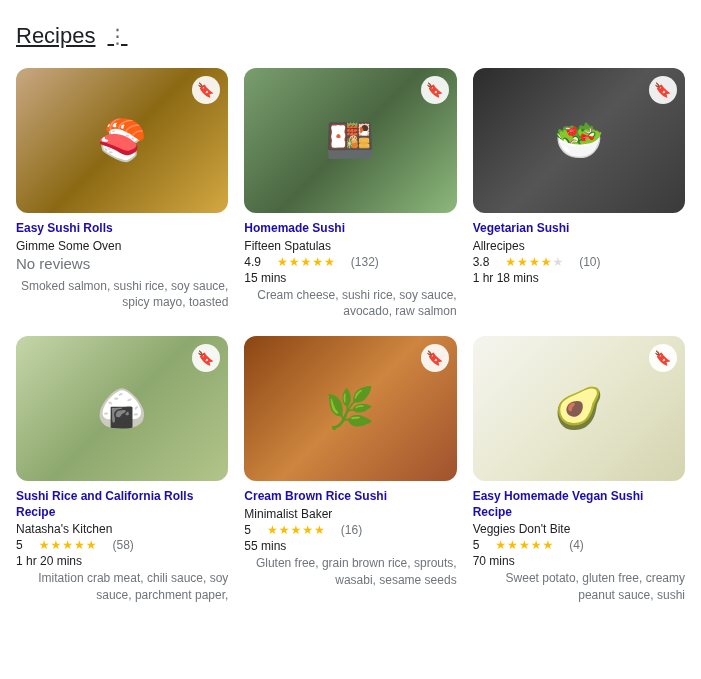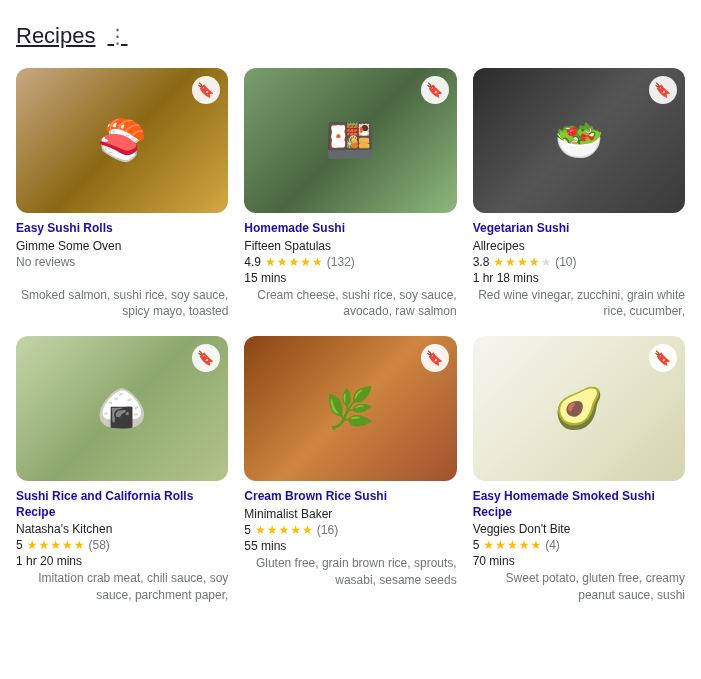--- a/index.html
+++ b/index.html
@@ -69,28 +69,28 @@
       font-weight: 700;
       margin-bottom: 2px;
       line-height: 1.3;
     }
     .recipe-source {
       font-size: 12px;
       color: #202124;
       margin-bottom: 2px;
     }
     .recipe-reviews {
-      font-size: 12px;
+      font-size: 15px;
       color: #70757a;
-      margin-bottom: 18px;
+      margin-bottom: 6px;
     }
     .recipe-rating-row {
       display: flex;
       align-items: center;
-      gap: 4px;
+      gap: 16px;
       margin-bottom: 2px;
     }
     .rating-number {
       font-size: 12px;
       color: #202124;
     }
     .stars {
       display: flex;
       gap: 1px;
     }
@@ -186,21 +186,20 @@
         <div class="stars">
           <span class="star full">★</span>
           <span class="star full">★</span>
           <span class="star full">★</span>
           <span class="star half">★</span>
           <span class="star empty">★</span>
         </div>
         <span class="review-count">(10)</span>
       </div>
     <div class="recipe-time">1 hr 18 mins</div>
-    <div class="recipe-ingredients">Red wine vinegar, zucchini, grain white rice, cucumber,</div>
   </div>
     <div class="recipe-card">
     <div class="recipe-image-wrapper">
       <div class="img-placeholder img-4">🍙</div>
       <div class="bookmark-btn">🔖</div>
     </div>
     <div class="recipe-name">Sushi Rice and California Rolls Recipe</div>
     <div class="recipe-source">Natasha's Kitchen</div>
 
       <div class="recipe-rating-row">
@@ -237,21 +236,21 @@
         <span class="review-count">(16)</span>
       </div>
     <div class="recipe-time">55 mins</div>
     <div class="recipe-ingredients">Gluten free, grain brown rice, sprouts, wasabi, sesame seeds</div>
   </div>
     <div class="recipe-card">
     <div class="recipe-image-wrapper">
       <div class="img-placeholder img-6">🥑</div>
       <div class="bookmark-btn">🔖</div>
     </div>
-    <div class="recipe-name">Easy Homemade Smoked Sushi Recipe</div>
+    <div class="recipe-name">Easy Homemade Vegan Sushi Recipe</div>
     <div class="recipe-source">Veggies Don't Bite</div>
 
       <div class="recipe-rating-row">
         <span class="rating-number">5</span>
         <div class="stars">
           <span class="star full">★</span>
           <span class="star full">★</span>
           <span class="star full">★</span>
           <span class="star full">★</span>
           <span class="star full">★</span>

